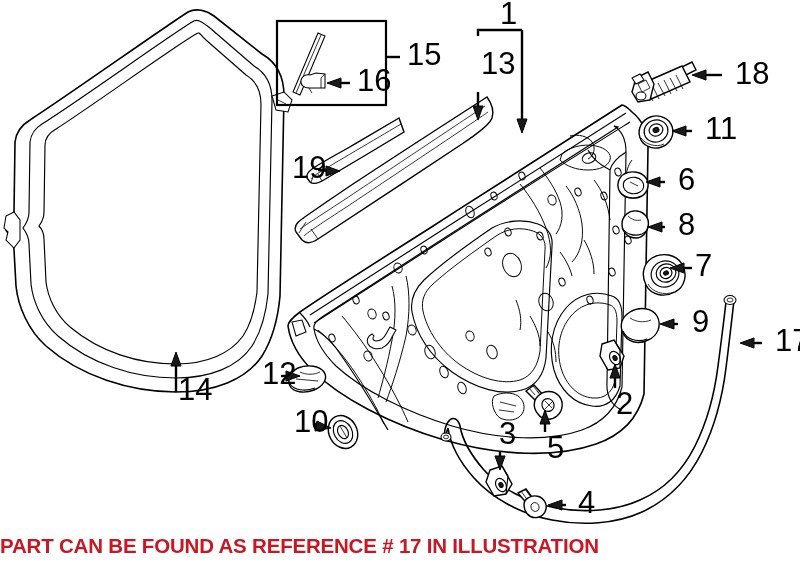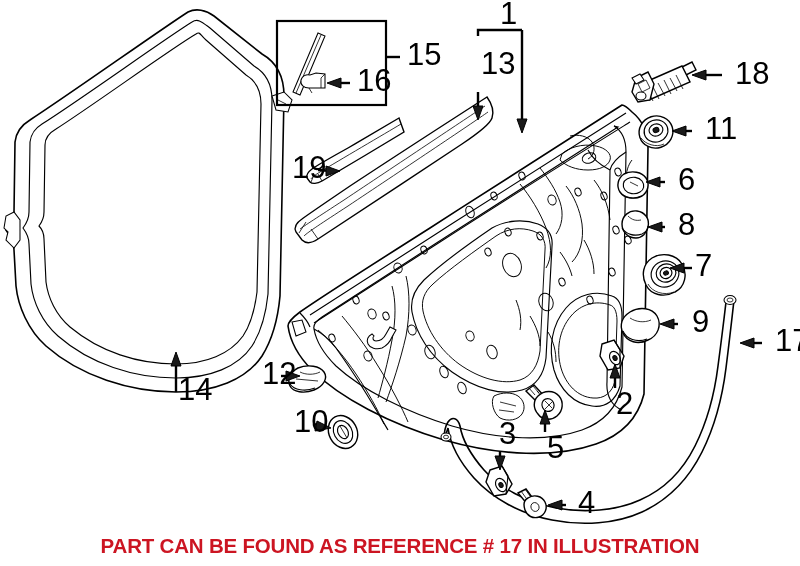--- a/index.html
+++ b/index.html
@@ -34,21 +34,20 @@
     font-size: 20.5px;
     font-weight: bold;
     letter-spacing: -0.2px;
     white-space: nowrap;
   }
   #caption {
     position: absolute;
     left: 0;
     bottom: 8px;
     width: 800px;
-    text-align: center;
   }
   .ln { fill: none; stroke: #000000; stroke-width: 1.6; }
   .ln-thin { fill: none; stroke: #000000; stroke-width: 1.15; }
   .ln-fine { fill: none; stroke: #000000; stroke-width: 0.95; }
   .ln-hair { fill: none; stroke: #000000; stroke-width: 0.8; }
   .lead { fill: none; stroke: #000000; stroke-width: 2.4; }
   .fillw { fill: #ffffff; stroke: #000000; stroke-width: 1.4; }
   .fillw-thin { fill: #ffffff; stroke: #000000; stroke-width: 1.05; }
   .fillk { fill: #1a1a1a; stroke: #000000; stroke-width: 1; }
   .boxfr { fill: none; stroke: #000000; stroke-width: 2.2; }

